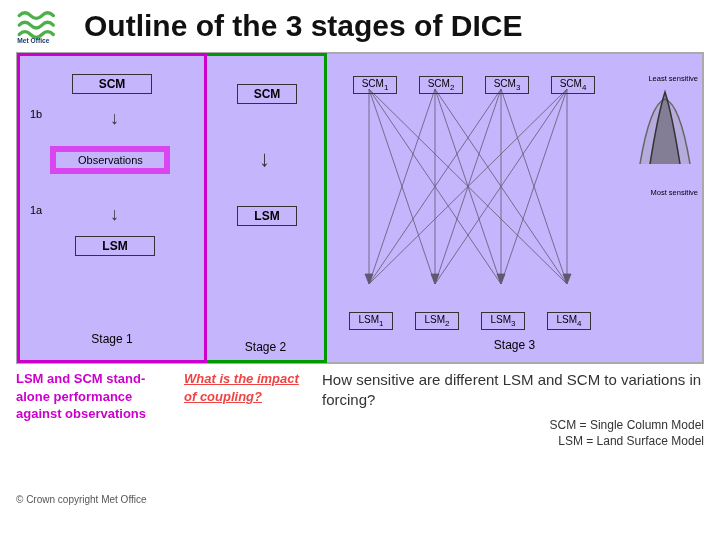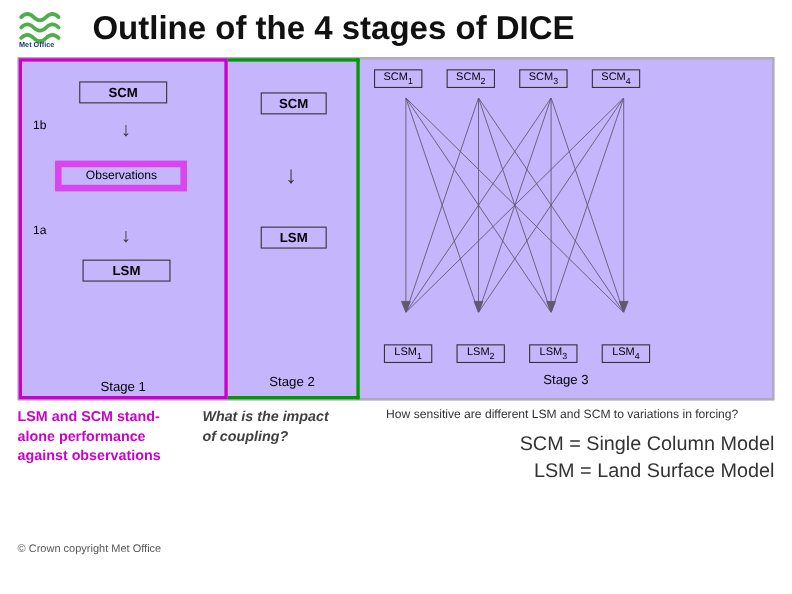--- a/index.html
+++ b/index.html
@@ -71,21 +71,21 @@
       font-size: 12px;
       font-weight: bold;
       width: 80px;
       text-align: center;
       position: absolute;
       top: 180px;
       left: 55px;
     }
     .stage1-label {
       position: absolute;
-      bottom: 2px;
+      bottom: 14px;
       left: 50%;
       transform: translateX(-50%);
       font-size: 12px;
     }
 
     
     .stage2 {
       width: 120px;
       min-width: 120px;
       border: 3px solid #009900;
@@ -133,21 +133,21 @@
       font-size: 12px;
       white-space: nowrap;
     }
 
     
     .stage3 {
       flex: 1;
       border: 1px solid #aaa;
       border-left: none;
       position: relative;
-      padding: 3px;
+      padding: 16px;
       overflow: hidden;
     }
     .s3-box {
       border: 1px solid #333;
       padding: 1px 6px;
       font-size: 10px;
       text-align: center;
       min-width: 44px;
     }
     .s3-subscript {
@@ -183,33 +183,33 @@
     }
 
     .bottom-text {
       font-size: 13px;
       color: #cc00cc;
       font-weight: bold;
       line-height: 1.35;
     }
     .bottom-text2 {
       font-size: 13px;
-      color: #404040;
+      color: #ef4444;
       font-weight: bold;
       font-style: italic;
       line-height: 1.35;
+      text-decoration: underline;
     }
     .bottom-text3 {
-      font-size: 11px;
+      font-size: 15px;
       color: #333;
       line-height: 1.35;
-      margin-left: 29px;
     }
     .bottom-text3-sub {
-      font-size: 18px;
+      font-size: 12px;
       color: #333;
       margin-top: 6px;
       text-align: right;
       line-height: 1.4;
     }
 
     .copyright {
       font-size: 10px;
       color: #555;
       margin: 4px 0 0 16px;
@@ -227,21 +227,21 @@
 
 <div class="header">
   <svg class="logo-svg" viewBox="0 0 50 38">
 
     <path d="M2,8 Q8,2 14,8 Q20,14 26,8 Q32,2 38,8" stroke="#4daf4a" stroke-width="3.5" fill="none" stroke-linecap="round"></path>
     <path d="M2,18 Q8,12 14,18 Q20,24 26,18 Q32,12 38,18" stroke="#4daf4a" stroke-width="3.5" fill="none" stroke-linecap="round"></path>
     <path d="M2,28 Q8,22 14,28 Q20,34 26,28 Q32,22 38,28" stroke="#4daf4a" stroke-width="3.5" fill="none" stroke-linecap="round"></path>
     <text x="0" y="37" font-size="7" font-weight="bold" fill="#1a3a6b" font-family="Arial">Met Office</text>
   </svg>
   <div class="title">
-    <span>Outline of the </span><span class="bold-stages">4 stages</span><span> of DICE</span>
+    <span>Outline of the </span><span class="bold-stages">3 stages</span><span> of DICE</span>
   </div>
 </div>
 
 <div class="diagram-section">
 
   <div class="stage1">
 
     <div class="stage1-scm-box" style="margin-top:8px;">SCM</div>
 
     <div style="position:absolute; top:52px; left:10px; font-size:11px;">1b</div>
@@ -304,20 +304,30 @@
       </g>
     </svg>
 
     <div style="display:flex; gap:22px; padding: 0 0 0 10px; position:absolute; bottom:32px; left:12px; z-index:2;">
       <div class="s3-box">LSM<sub class="s3-subscript">1</sub></div>
       <div class="s3-box">LSM<sub class="s3-subscript">2</sub></div>
       <div class="s3-box">LSM<sub class="s3-subscript">3</sub></div>
       <div class="s3-box">LSM<sub class="s3-subscript">4</sub></div>
     </div>
 
+    <div style="position:absolute; right:4px; top:20px; width:68px;">
+      <div style="font-size:7.5px; text-align:right; line-height:1.3;">Least sensitive</div>
+      <svg width="65" height="100">
+
+        <path d="M30,5 Q32,5 34,20 Q36,50 38,90 Q36,50 34,20 Q32,5 30,5 Z" fill="#666" opacity="0.8"></path>
+        <path d="M10,80 Q20,20 35,15 Q50,20 60,80" stroke="#666" stroke-width="1.5" fill="rgba(150,150,150,0.3)"></path>
+        <path d="M20,80 Q28,30 35,8 Q42,30 50,80" stroke="#333" stroke-width="1.5" fill="rgba(80,80,80,0.5)"></path>
+      </svg>
+      <div style="font-size:7.5px; text-align:right; line-height:1.3;">Most sensitive</div>
+    </div>
 
     <div class="stage3-label">Stage 3</div>
   </div>
 </div>
 
 <div class="bottom-section">
   <div class="col1">
     <div class="bottom-text">LSM and SCM stand-alone performance against observations</div>
   </div>
   <div class="col2">

